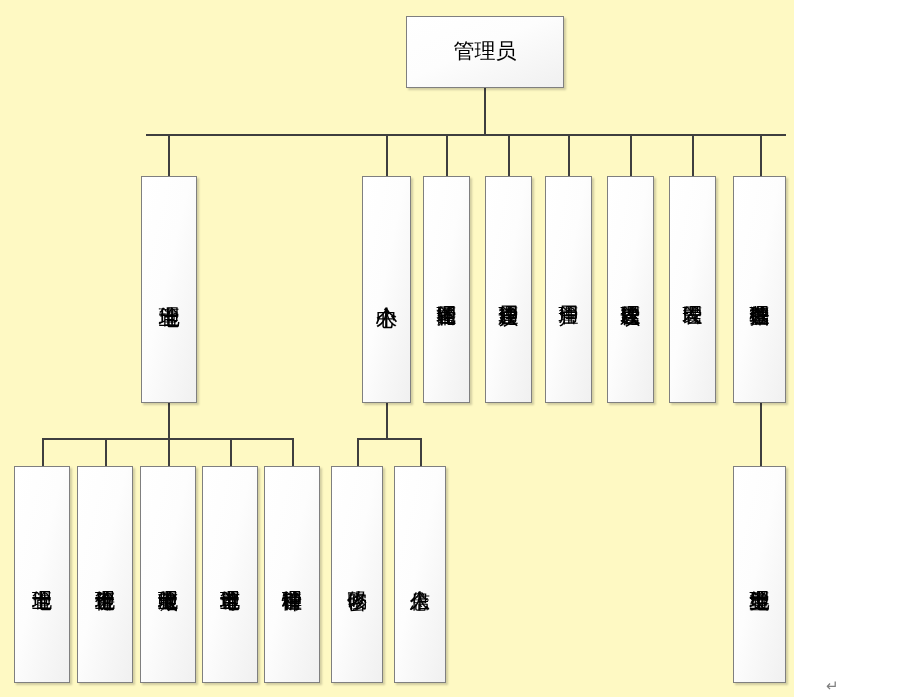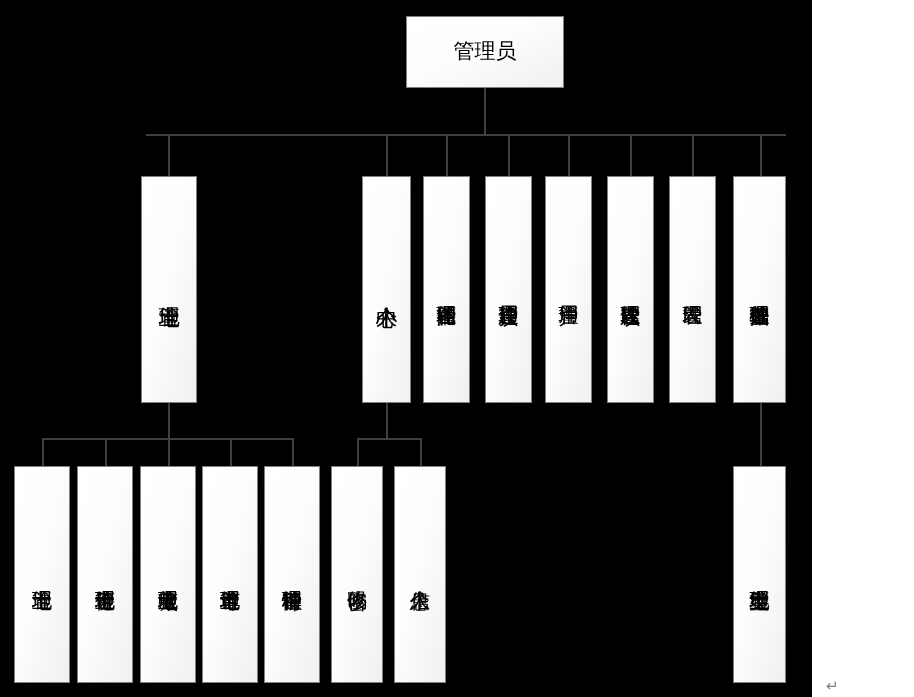--- a/index.html
+++ b/index.html
@@ -10,22 +10,21 @@
   body {
     width: 914px;
     height: 697px;
     font-family: "Liberation Serif", "DejaVu Serif", serif;
     overflow: hidden;
   }
   #canvas {
     position: relative;
     width: 794px;
     height: 697px;
-    background: #000000;
-    padding-left: 18px;
+    background: #fef9c3;
   }
 
   
   .node {
     position: absolute;
     box-sizing: border-box;
     border: 1px solid #7f7f7f;
     background: linear-gradient(to bottom right, #ffffff 0%, #fdfdfd 45%, #f0f0f0 100%);
     box-shadow: 2px 2px 2px rgba(0,0,0,0.18);
     z-index: 5;

